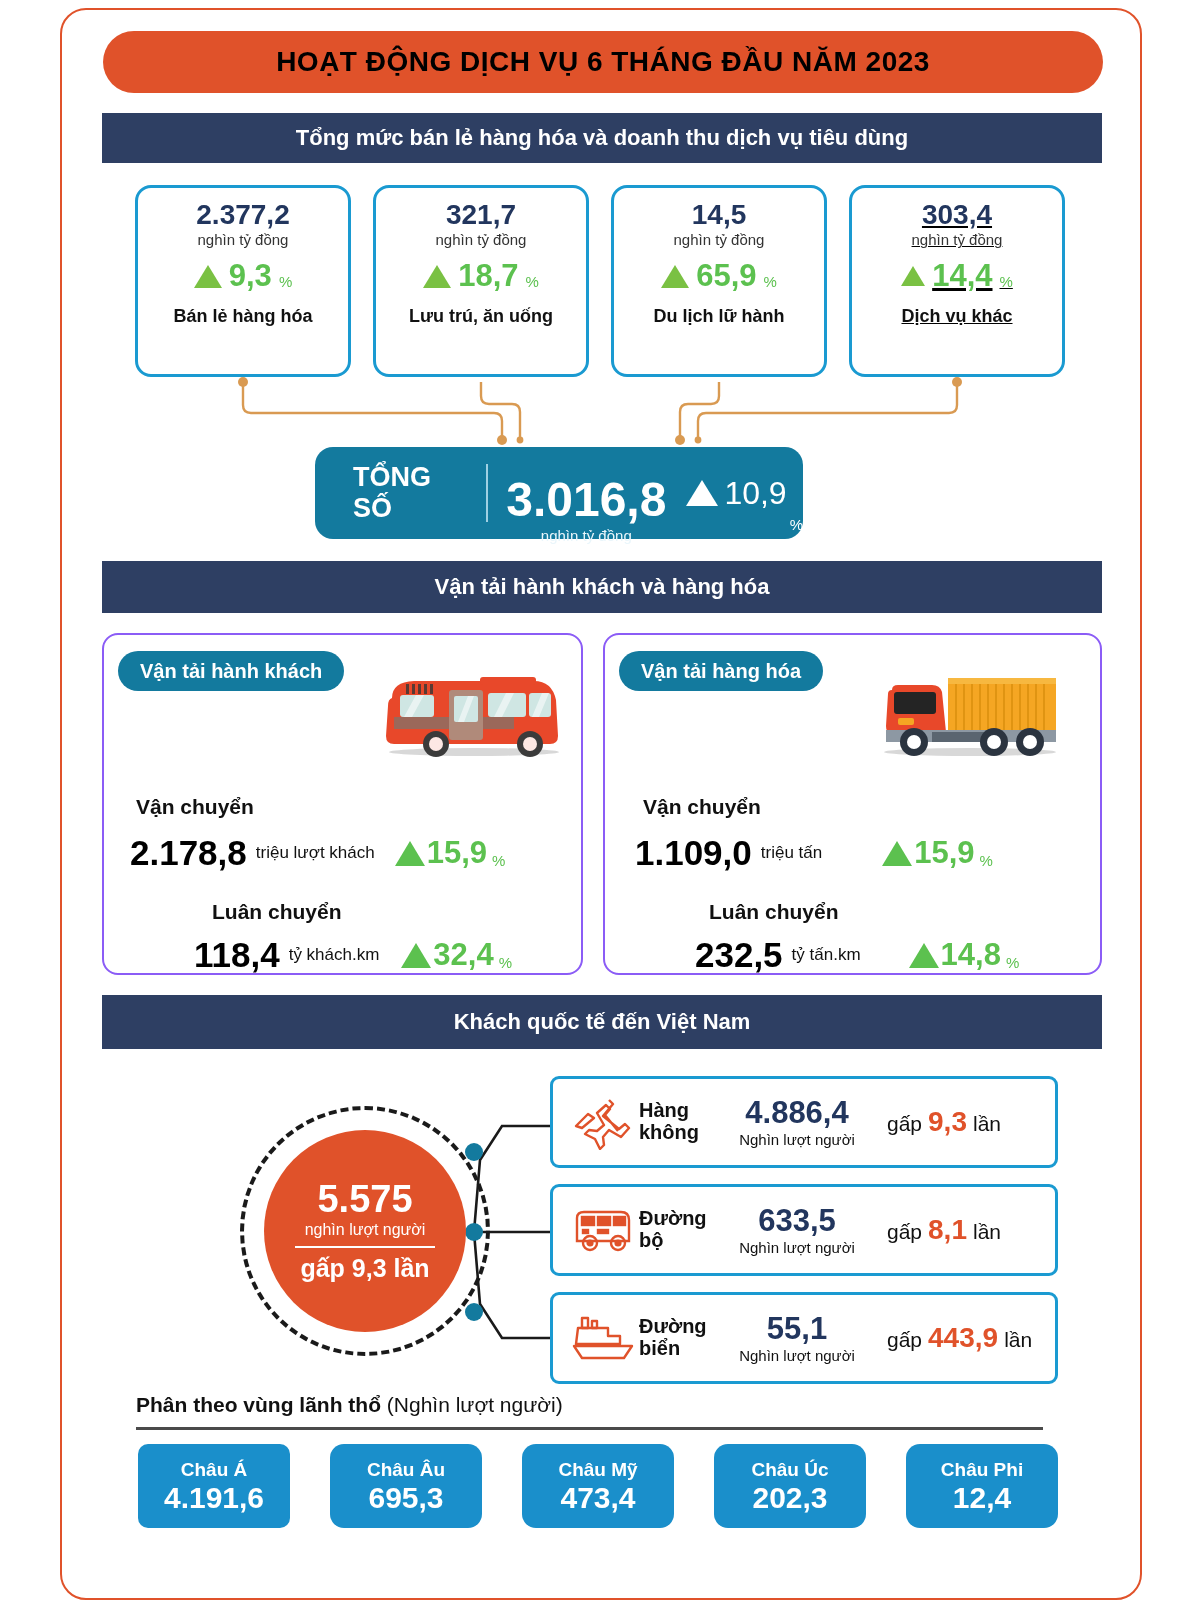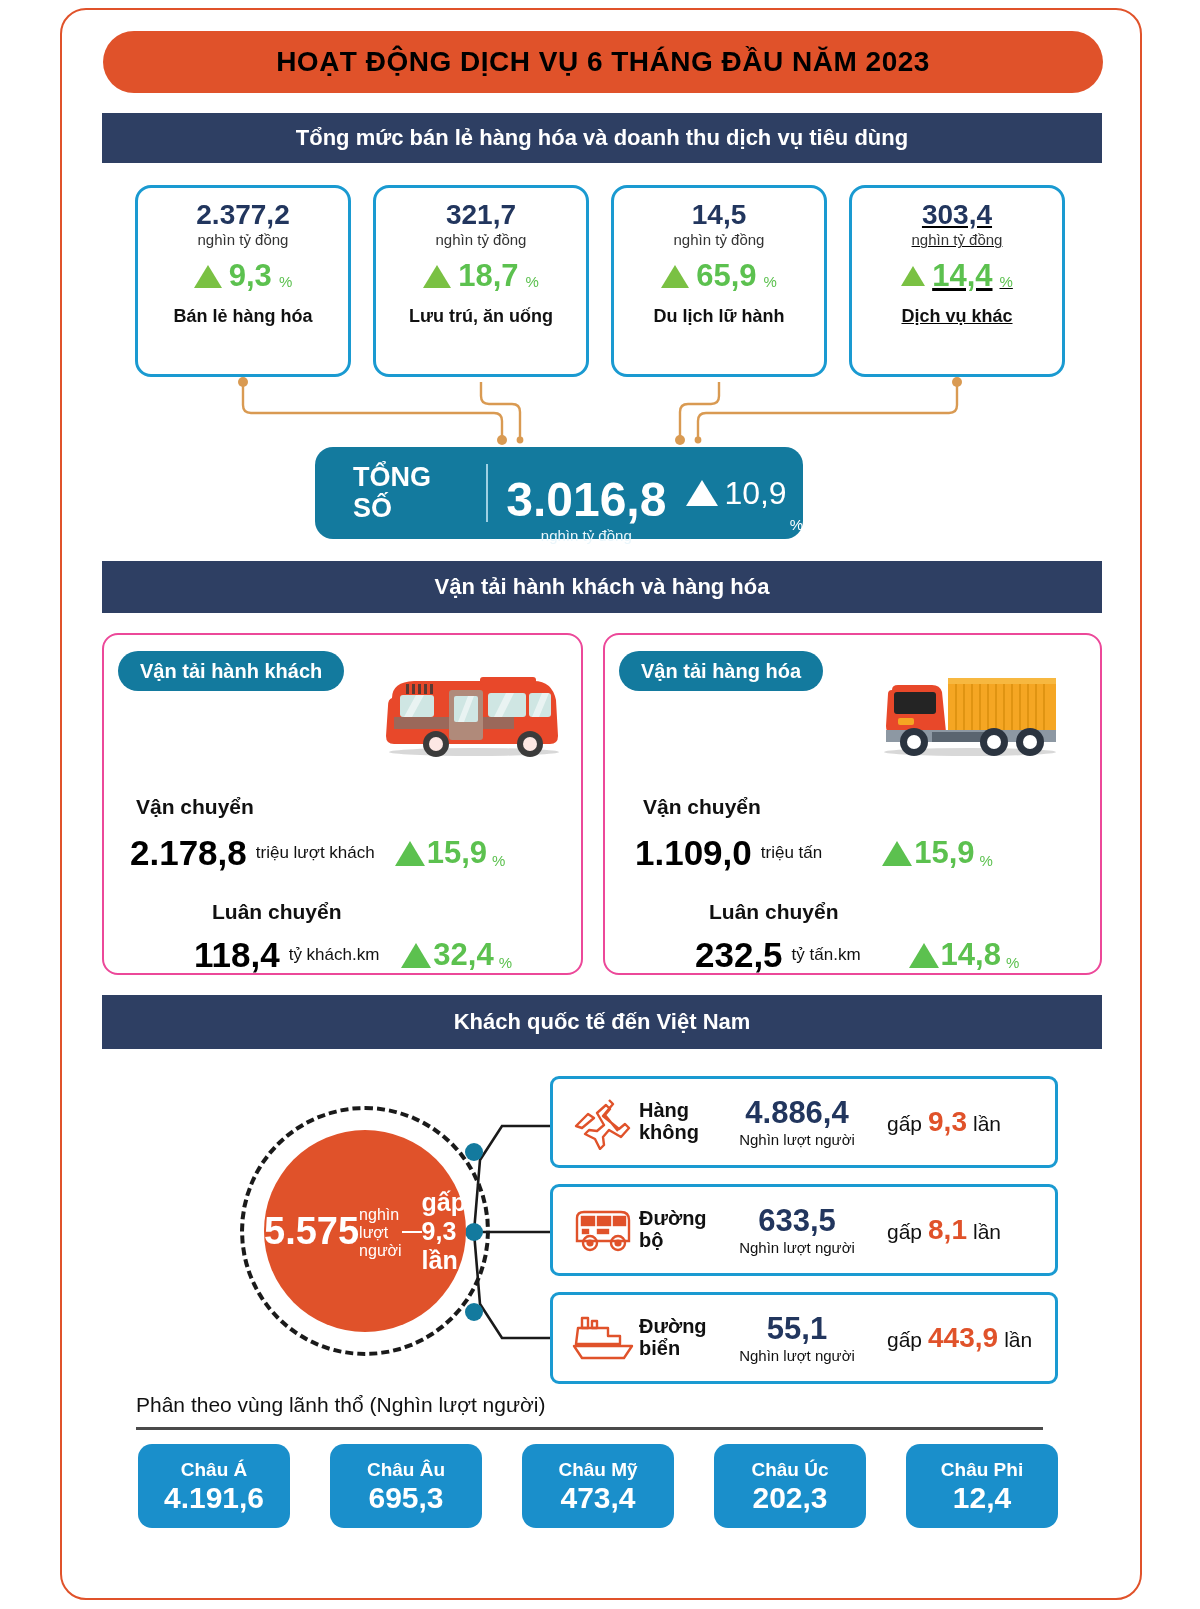--- a/index.html
+++ b/index.html
@@ -78,21 +78,21 @@
   .total .numwrap { display:flex; flex-direction:column; align-items:center; }
   .total .num { font-size:48px; font-weight:bold; color:#fff; line-height:1;margin-top:33px; }
   .total .nunit { font-size:15px; color:#eaf6fb; margin-top:3px; }
   .total .tri-w { width:0;height:0;border-left:16px solid transparent;border-right:16px solid transparent;border-bottom:26px solid #fff; margin-left:20px; }
   .total .tpct { font-size:32px; font-weight:normal; color:#fff; margin-left:6px; }
   .total .tsym { font-size:15px; color:#fff; align-self:flex-end; padding-bottom:6px; margin-left:3px; }
 
   
   .tbox {
     position:absolute; top:623px; height:342px;
-    border:2px solid #ec4899; border-radius:16px; background:#fff;
+    border:2px solid #8b5cf6; border-radius:16px; background:#fff;
   }
   #tb-left { left:40px; width:481px; }
   #tb-right{ left:541px; width:499px; }
   .pill {
     position:absolute; left:14px; top:16px; height:40px;
     background:#137a9e; border-radius:20px;
     display:flex; align-items:center; padding:0 22px;
   }
   .pill .t { color:#fff; font-size:20px; font-weight:bold; }
 
@@ -103,21 +103,21 @@
   .trow .tri2 { width:0;height:0;border-left:15px solid transparent;border-right:15px solid transparent;border-bottom:25px solid #5cc14f; }
   .trow .p { font-size:31px; font-weight:bold; color:#5cc14f; margin-left:2px; }
   .trow .ps { font-size:15px; color:#5cc14f; align-self:flex-end; padding-bottom:4px; margin-left:5px; }
 
   
   .circle-wrap { position:absolute; left:178px; top:1096px; width:250px; height:250px; }
   .dashed { position:absolute; left:0; top:0; width:250px; height:250px;
             border:4px dashed #1a1a1a; border-radius:50%; }
   .circle { position:absolute; left:24px; top:24px; width:202px; height:202px;
             background:#e0522a; border-radius:50%;
-            display:flex; flex-direction:row; align-items:center; justify-content:center; }
+            display:flex; flex-direction:column; align-items:center; justify-content:center; }
   .circle .n { font-size:38px; font-weight:bold; color:#fff; line-height:1; }
   .circle .u { font-size:16px; color:#fff; margin-top:3px; }
   .circle .hr { width:140px; height:2px; background:#fff; margin:7px 0 6px; }
   .circle .g { font-size:25px; font-weight:bold; color:#fff; }
 
   .vbox {
     position:absolute; left:488px; width:508px; height:92px;
     border:3px solid #1a9ad1; border-radius:9px; background:#fff;
     display:flex; align-items:center;
   }
@@ -126,30 +126,30 @@
   .vbox .vname { font-size:20px; font-weight:bold; color:#111; line-height:1.08; width:82px; }
   .vbox .vnum { display:flex; flex-direction:column; align-items:center; width:152px; }
   .vbox .vnum .n { font-size:31px; font-weight:bold; color:#22365e; line-height:1; }
   .vbox .vnum .u { font-size:15px; color:#111; margin-top:3px; }
   .vbox .vmul { display:flex; align-items:baseline; margin-left:14px; }
   .vbox .vmul .w { font-size:21px; color:#111; }
   .vbox .vmul .m { font-size:28px; font-weight:bold; color:#e0522a; margin:0 6px; }
 
   
   .region-title { position:absolute; left:74px; top:1383px; font-size:21px; color:#111; }
-  .region-title b { font-weight:normal;margin-top:16px; }
+  .region-title b { font-weight:bold;margin-top:16px; }
   .region-rule { position:absolute; left:74px; top:1417px; width:907px; height:3px; background:#4a4a4a; }
   .rbox {
     position:absolute; top:1434px; width:152px; height:84px;
     background:#1a8fcb; border-radius:14px;
     display:flex; flex-direction:column; align-items:center; justify-content:center;
   }
   .rbox .rn { font-size:19px; color:#fff; font-weight:bold; }
   .rbox .rv { font-size:30px; color:#fff; font-weight:bold; line-height:1.05; margin-top:1px; }
-  #r0{ left:76px; } #r1{ left:268px; } #r2{ left:460px; } #r3{ left:652px; } #r4{ left:844px; }
+  #r0{ left:76px;border-radius:10px; } #r1{ left:268px; } #r2{ left:460px; } #r3{ left:652px; } #r4{ left:844px; }
 </style>
 </head>
 <body>
 
 <div class="page">
 
   <div class="title-bar">
     <div class="t">HOẠT ĐỘNG DỊCH VỤ 6 THÁNG ĐẦU NĂM 2023</div>
   </div>
 

